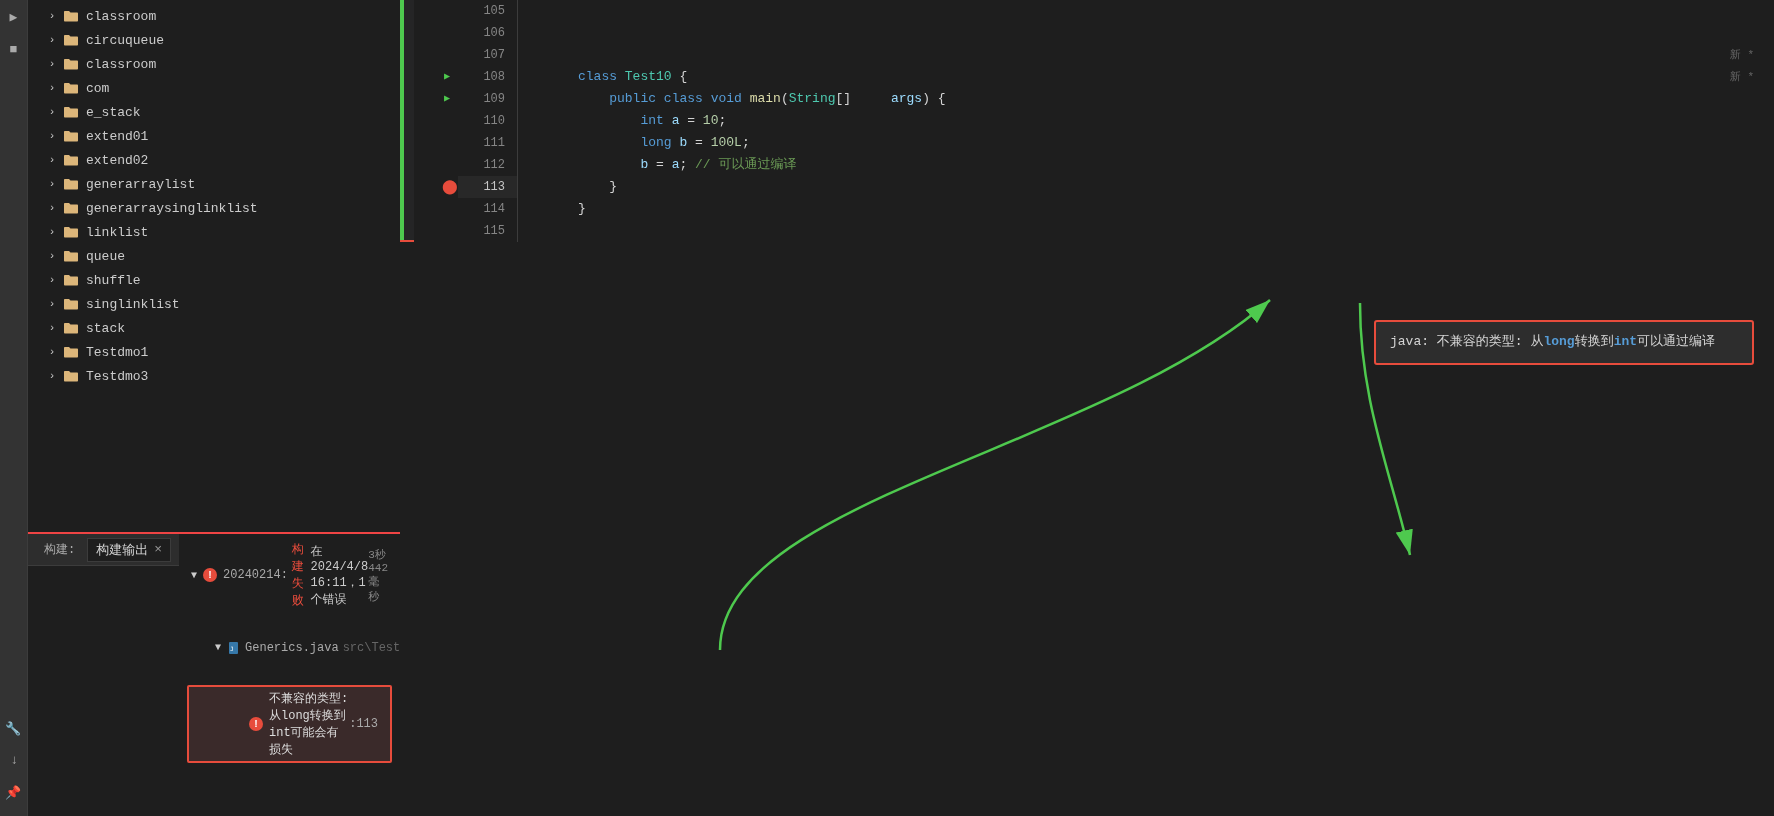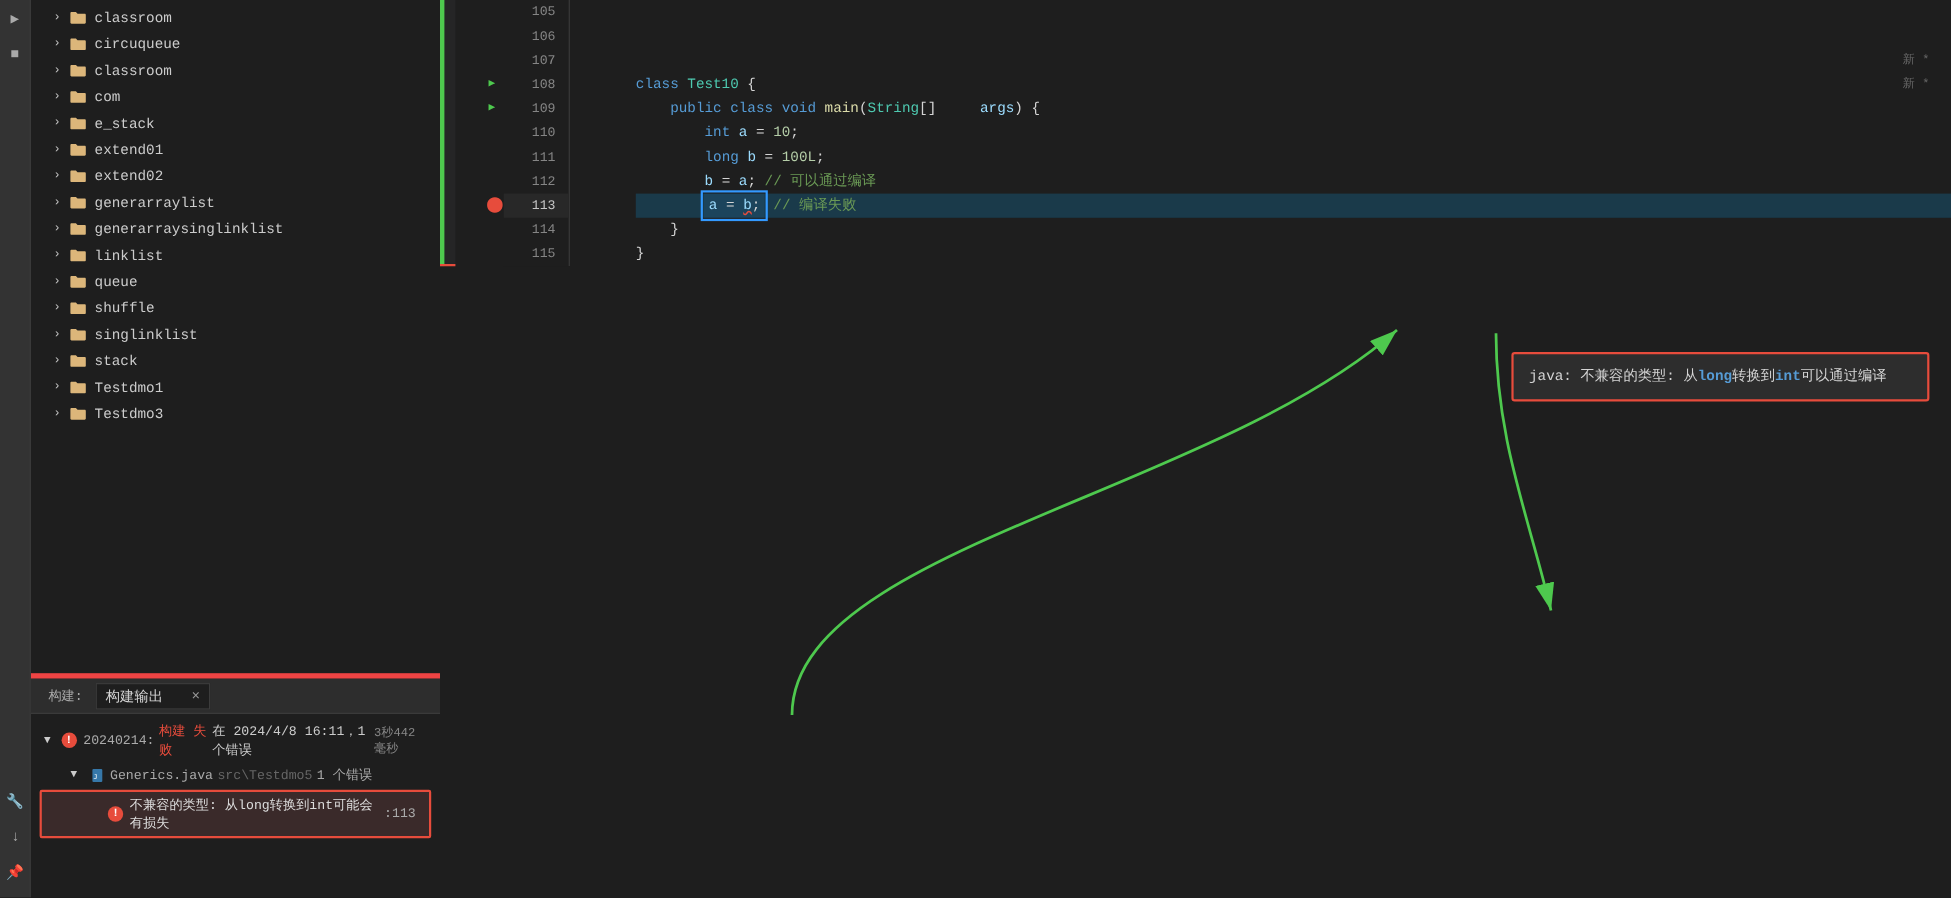--- a/index.html
+++ b/index.html
@@ -262,25 +262,25 @@
 
     
     .new-label {
       position: absolute;
       right: 20px;
       font-size: 11px;
       color: #666;
     }
 
     .bottom-panel-main {
-      height: 204px;
+      height: 284px;
       background: #1e1e1e;
-      border-top: 5px solid #ef4444;
-      display: flex;
-      flex-direction: column;
+      border-top: 2px solid #ef4444;
+      display: flex;
+      flex-direction: row;
     }
 
     
     .overlay-container {
       position: relative;
       flex: 1;
       overflow: hidden;
     }
 
     
@@ -536,21 +536,21 @@
           <path d="M1 3C1 2.45 1.45 2 2 2h4l1.5 1.5H14C14.55 3.5 15 3.95 15 4.5v7c0 .55-.45 1-1 1H2c-.55 0-1-.45-1-1V3z" fill="#dcb67a"></path>
         </svg>
       </span>
       <span class="item-label">Testdmo3</span>
     </div>
       </div>
 
     <div class="bottom-panel-main">
       <div class="panel-tabs">
         <span class="panel-prefix">构建:</span>
-        <div style="display:flex;align-items:center;background:#1e1e1e;border:1px solid #3c3c3c;padding:2px 8px;cursor:pointer;gap:20px;">
+        <div style="display:flex;align-items:center;background:#1e1e1e;border:1px solid #3c3c3c;padding:2px 8px;cursor:pointer;">
           <span>构建输出</span>
           <span style="margin-left:6px;color:#999;">×</span>
         </div>
       </div>
       <div class="panel-content">
         <div class="build-row">
           <span class="expand-arrow">▼</span>
           <span class="error-icon">!</span>
           <span class="build-text" style="color:#aaa;margin-right:4px;">20240214:</span>
           <span class="build-text" style="color:#e74c3c;margin-right:4px;">构建 失败</span>
@@ -652,23 +652,20 @@
         </div>
 
         <div class="code-line">
           <span>&nbsp;&nbsp;&nbsp;&nbsp;&nbsp;&nbsp;&nbsp;&nbsp;</span><span class="keyword">long </span><span class="varname">b</span><span> = </span><span class="number">100L</span><span>;</span>
         </div>
 
         <div class="code-line">
           <span>&nbsp;&nbsp;&nbsp;&nbsp;&nbsp;&nbsp;&nbsp;&nbsp;</span><span class="varname">b</span><span> = </span><span class="varname">a</span><span>; </span><span class="comment">// 可以通过编译</span>
         </div>
 
-        <div class="code-line highlighted-line">
-          <span>&nbsp;&nbsp;&nbsp;&nbsp;&nbsp;&nbsp;&nbsp;&nbsp;</span><span class="code-box-highlight"><span class="varname">a</span><span> = </span><span class="varname underline-error">b</span><span>;</span></span><span class="comment"> // 编译失败</span>
-        </div>
 
         <div class="code-line">
           <span>&nbsp;&nbsp;&nbsp;&nbsp;</span><span>}</span>
         </div>
 
         <div class="code-line">
           <span>}</span>
         </div>
       </div>
     </div>

